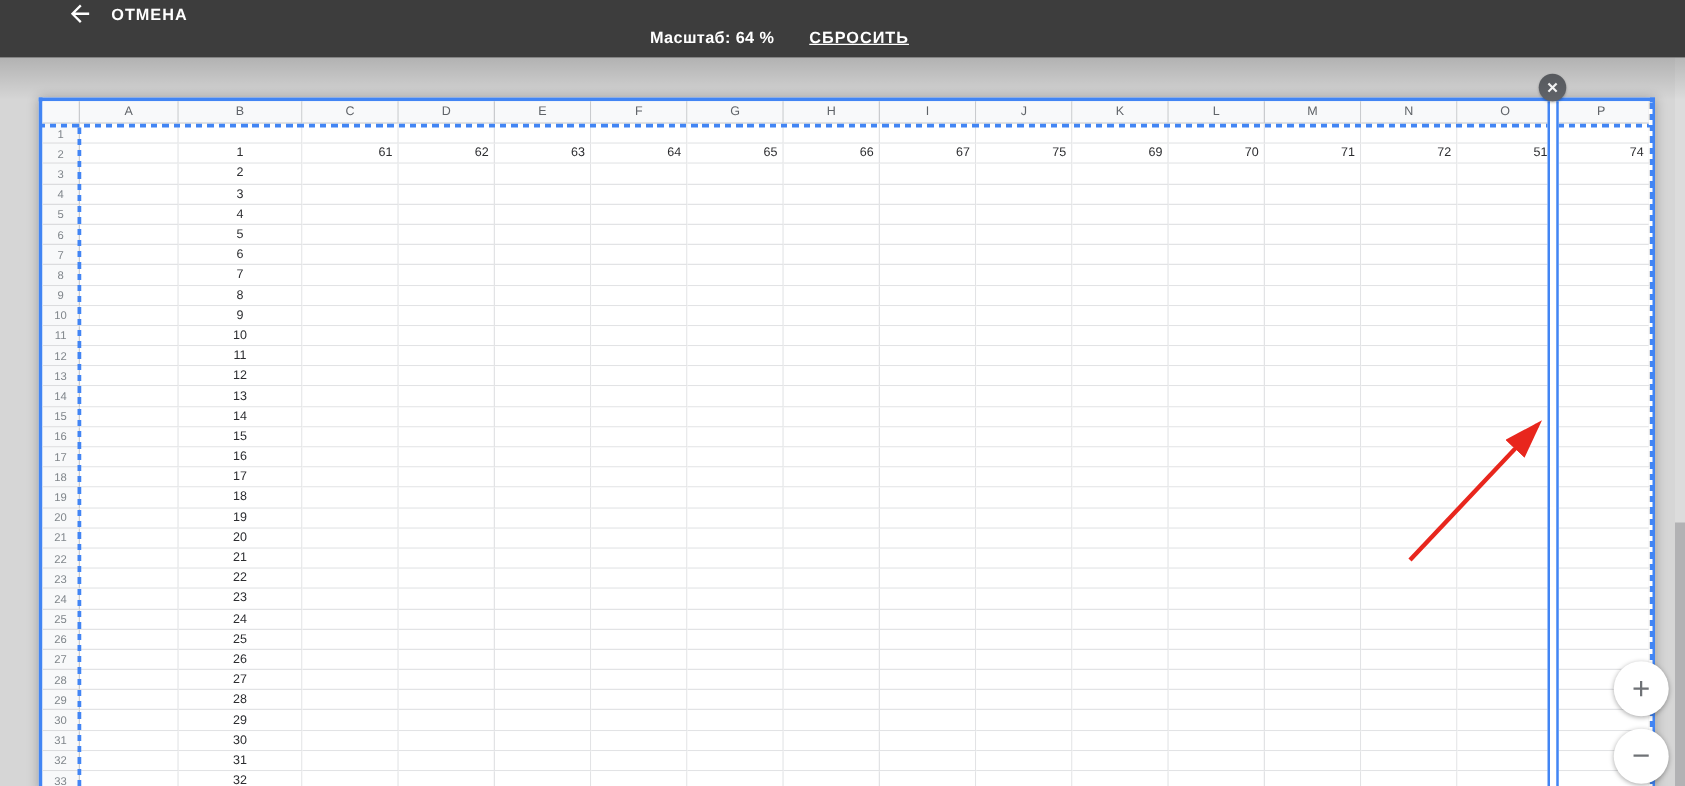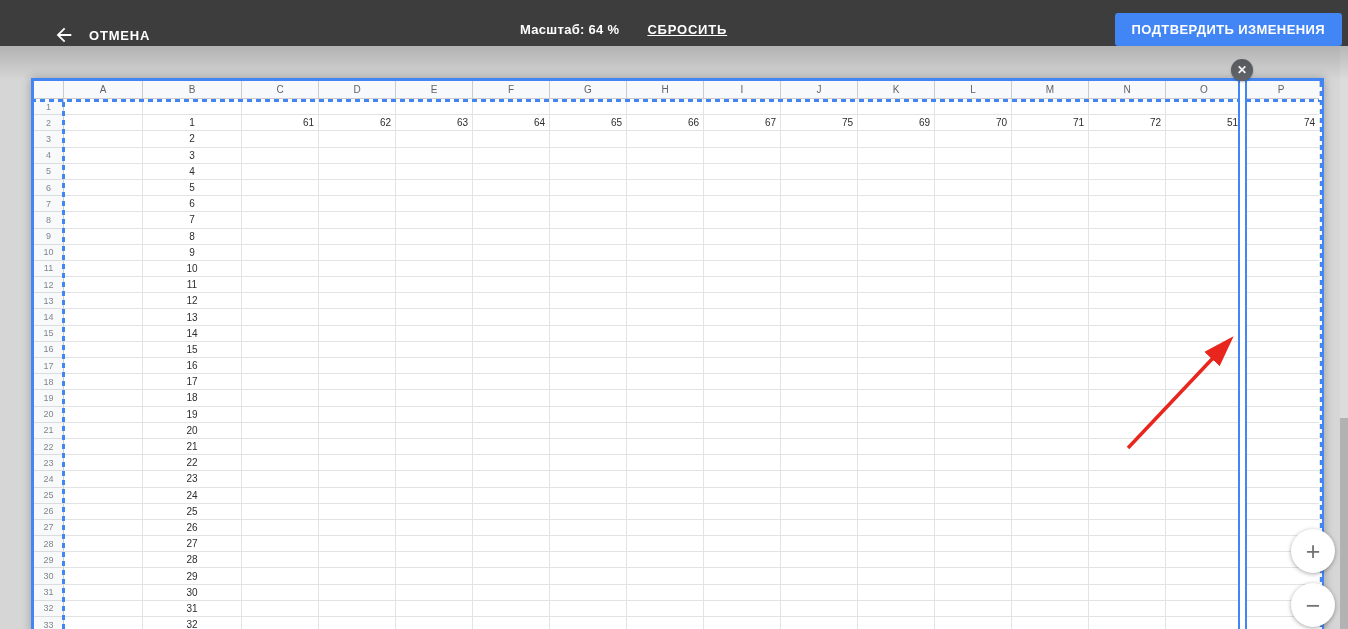--- a/index.html
+++ b/index.html
@@ -1,21 +1,21 @@
 <!DOCTYPE html>
 <html><head>
 <meta charset="utf-8">
 <style>
   * { margin:0; padding:0; box-sizing:border-box; }
   html,body { width:1348px; height:629px; overflow:hidden; background:#d6d6d6;
               font-family:"Liberation Sans", sans-serif; }
 
   
   .topbar { position:relative; width:1348px; height:46px; background:#3d3d3d;
-            display:flex; align-items:flex-end; z-index:10; }
+            display:flex; align-items:flex-start; z-index:10; }
   .back-btn { display:flex; align-items:center; gap:14px; margin-left:53px;
               cursor:pointer; }
   .back-btn span { color:#fff; font-size:13px; font-weight:bold; letter-spacing:.8px; }
   .tb-center { position:absolute; left:520px; top:6px; height:100%;
                display:flex; align-items:center; gap:28px; }
   .scale-label { color:#fff; font-size:13px; font-weight:bold; letter-spacing:.3px; }
   .reset-btn { color:#fff; font-size:13px; font-weight:bold; letter-spacing:.8px;
                cursor:pointer;text-decoration:underline; }
   .confirm-btn { margin-left:auto; margin-right:6px; background:#4285f4; color:#fff;
                  border:none; border-radius:3px; font-family:inherit;
@@ -91,21 +91,20 @@
   <div class="back-btn">
     <svg width="22" height="22" viewBox="0 0 24 24">
       <path d="M20 11H7.83l5.59-5.59L12 4l-8 8 8 8 1.41-1.41L7.83 13H20v-2z" fill="#ffffff"></path>
     </svg>
     <span>ОТМЕНА</span>
   </div>
   <div class="tb-center">
     <span class="scale-label">Масштаб: 64 %</span>
     <span class="reset-btn">СБРОСИТЬ</span>
   </div>
-  <button class="confirm-btn">ПОДТВЕРДИТЬ ИЗМЕНЕНИЯ</button>
 </div>
 
 <div class="canvas">
 
   <div class="sheet">
     <div id="sheet-grid" style="grid-template-columns: 30px 79px 99px 77px 77px 77px 77px 77px 77px 77px 77px 77px 77px 77px 77px 77px 77px; grid-template-rows: 18px repeat(33, 16.2px);">
         <div class="cell hdr"></div>
         <div class="cell hdr">A</div>
         <div class="cell hdr">B</div>
         <div class="cell hdr">C</div>

